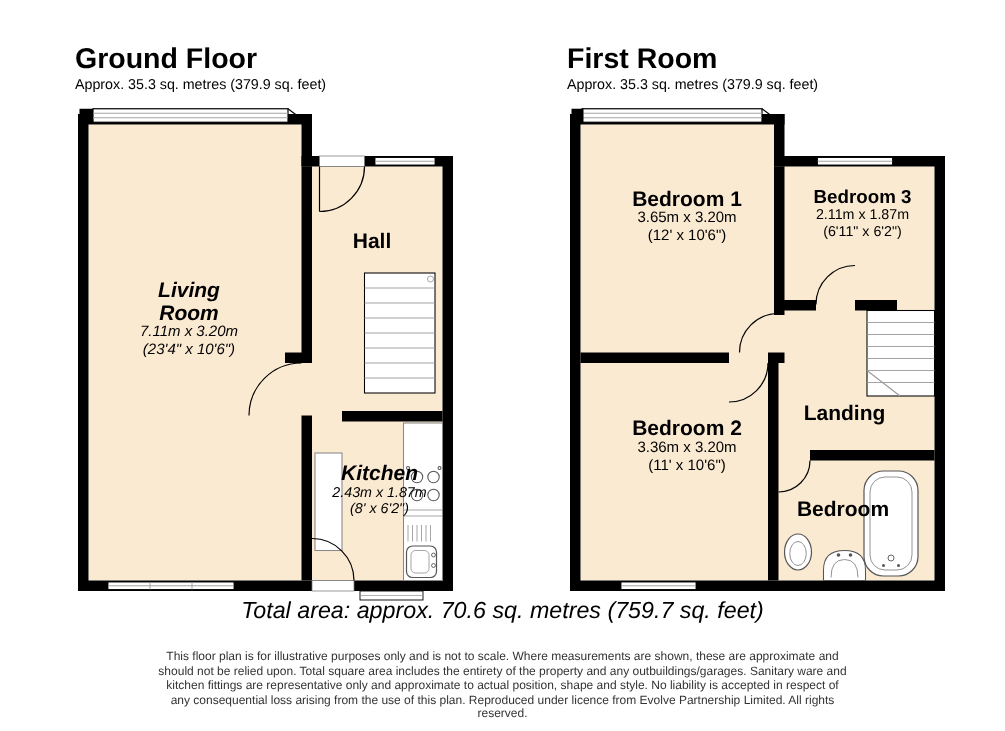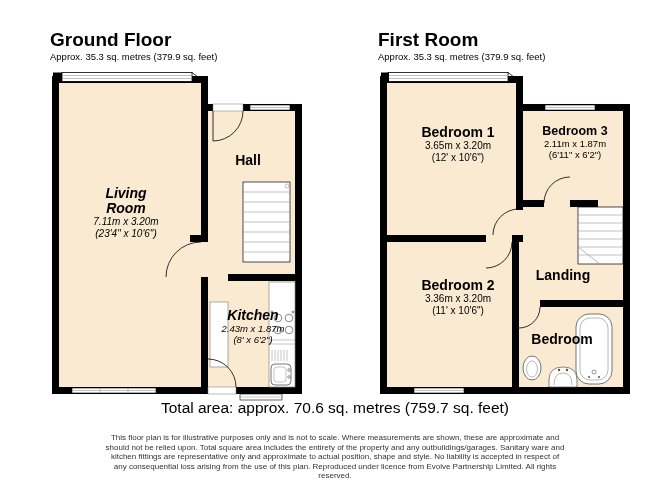--- a/index.html
+++ b/index.html
@@ -11,21 +11,21 @@
   .floor-title .t{font-size:19px;font-weight:bold;line-height:20px;}
   .floor-title .s{font-size:9.5px;line-height:12px;margin-top:1px;}
   .plan-svg{position:absolute;}
   .room-label{position:absolute;text-align:center;pointer-events:none;}
   .room-name{font-size:14px;font-weight:bold;line-height:15px;display:block;}
   .room-name.narrow{width:72px;margin:0 auto;}
   .room-dims{font-size:10px;line-height:12px;display:block;}
   .room-dims.small{font-size:9.5px;line-height:11px;}
   .room-label.small .room-name{font-size:12.5px;line-height:14px;}
   .footer{position:absolute;left:0;top:399px;width:670px;text-align:center;}
-  .total-area{font-size:15.5px;line-height:18px;margin-bottom:5px;}
+  .total-area{font-size:15.5px;line-height:18px;margin-bottom:5px;font-style:italic;}
   .disclaimer{font-size:8px;line-height:9.6px;width:462px;margin:16px auto;color:#333;}
   .produced{font-size:8px;line-height:9.6px;color:#333;padding-left:17px;}
 </style>
 </head>
 <body>
 
 <div id="canvas">
 
   <div class="floor-title" style="left:50px;top:30px;width:260px;">
     <div class="t">Ground Floor</div>

